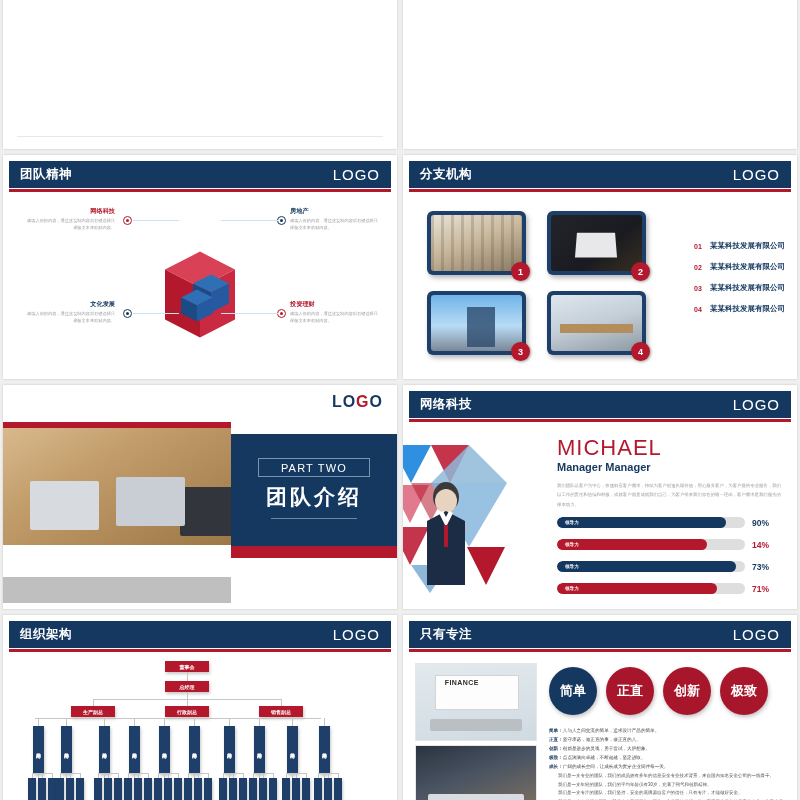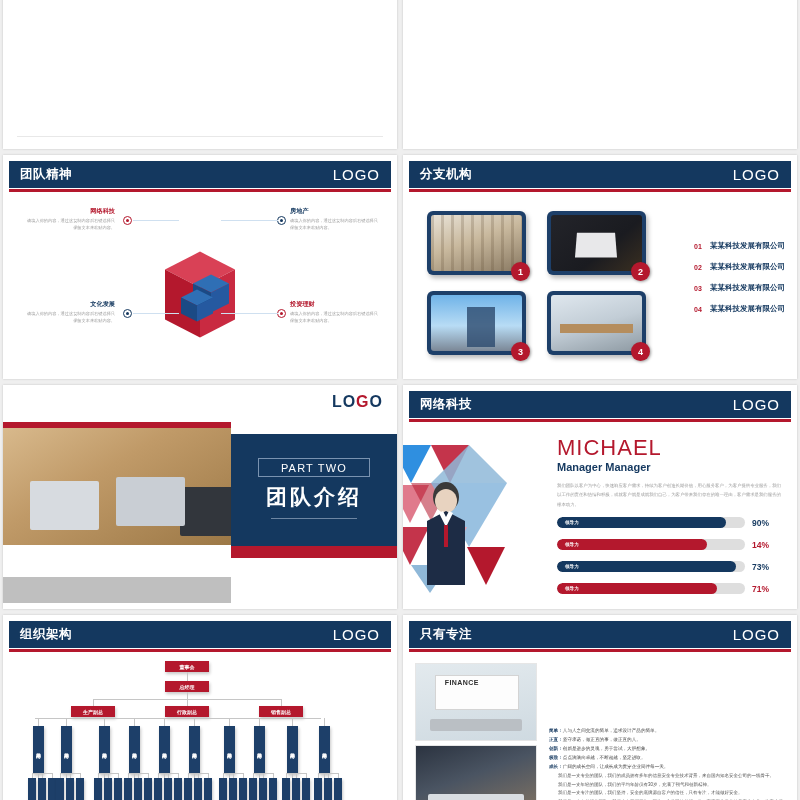--- a/index.html
+++ b/index.html
@@ -532,20 +532,26 @@
   <div class="slide">
     <div class="hdr">
       <span class="hdr-title">只有专注</span>
       <span class="hdr-logo">LOGO</span>
     </div>
     <div class="body-area">
       <div class="t-img1">
         <div class="t-fin">FINANCE</div>
       </div>
       <div class="t-img2"></div>
+      <div class="t-circles">
+        <div class="tc navy">简单</div>
+        <div class="tc red">正直</div>
+        <div class="tc red">创新</div>
+        <div class="tc red">极致</div>
+      </div>
       <div class="t-text">
         <div class="kv"><b>简单：</b><span>人与人之间交流的简单，追求设计产品的简单。</span></div>
         <div class="kv"><b>正直：</b><span>坚守承诺，做正直的事，做正直的人。</span></div>
         <div class="kv"><b>创新：</b><span>创新是进步的灵魂，勇于尝试，大胆想象。</span></div>
         <div class="kv"><b>极致：</b><span>点点滴滴向卓越，不断超越，坚定进取。</span></div>
         <div class="kv"><b>成长：</b><span>广阔的成长空间，让成长成为贯穿企业同伴每一天。</span></div>
         <div class="pp">我们是一支专业的团队，我们的成员拥有多年的信息安全专业技术背景，来自国内知名安全公司的一线骨干。</div>
         <div class="pp">我们是一支年轻的团队，我们的平均年龄仅有30岁，充满了朝气和创新精神。</div>
         <div class="pp">我们是一支专注的团队，我们坚持，安全的底牌源自客户的信任，只有专注，才能做好安全。</div>
         <div class="pp">我们是一支有梦想的团队，我们来自五湖四海，因为一个共同的梦想：做一家真正先进的信息安全企业，为客户提供最可靠的互联网安全防护。</div>

